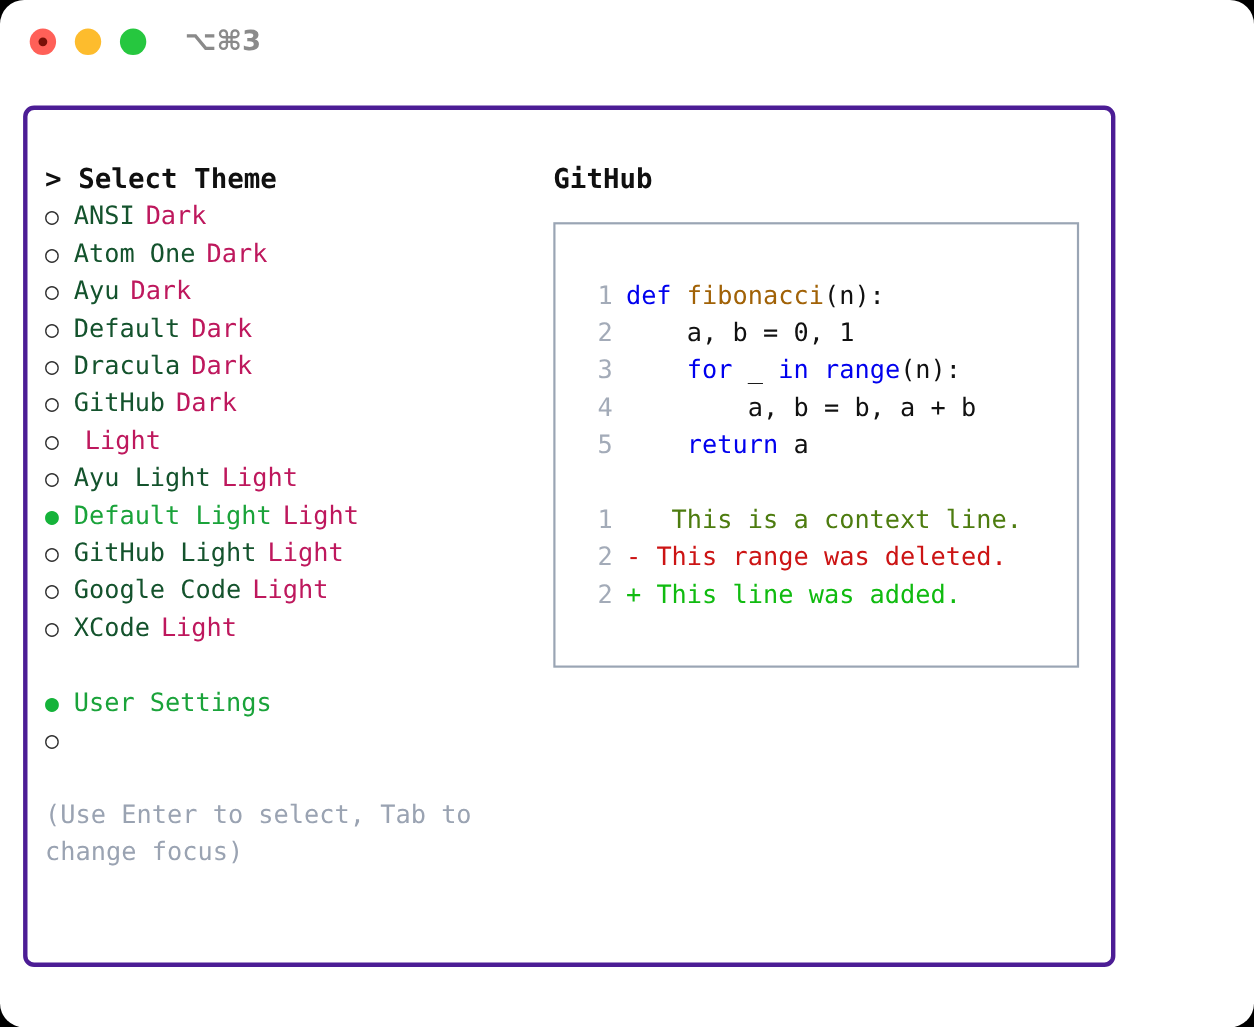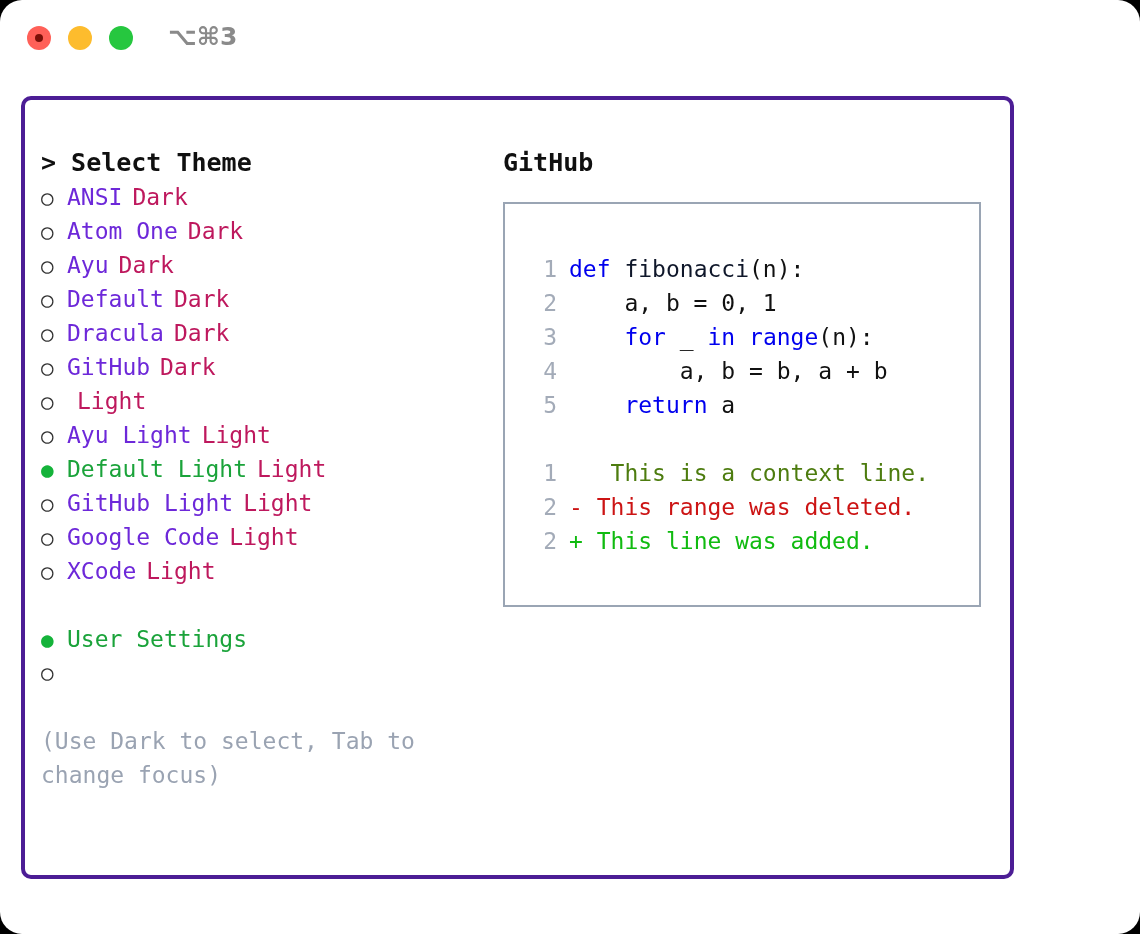--- a/index.html
+++ b/index.html
@@ -109,21 +109,21 @@
     font-size: 23px;
     white-space: pre;
   }
   .marker {
     display: inline-block;
     width: 26px;
     font-size: 21px;
     color: #333;
   }
   .marker.sel { color: #15b33a; }
-  .row-label { color: #6d28d9; }
+  .row-label { color: #14532d; }
   .row.selected .row-label { color: #1aa33a; }
   .badge {
     color: #be185d;
     margin-left: 10px;
   }
   .spacer-row { height: 34px; }
   .apply-title {
     font-size: 23px;
     color: #1b1b1b;
     line-height: 34px;
@@ -158,21 +158,21 @@
     white-space: pre;
   }
   .lineno {
     display: inline-block;
     width: 30px;
     text-align: right;
     color: #a3abb8;
     margin-right: 12px;
   }
   .tok-kw   { color: #0000ee; text-align: center; }
-  .tok-fn   { color: #0f172a; }
+  .tok-fn   { color: #a16207; }
   .tok-bi   { color: #0000ee; }
   .tok-txt  { color: #111111; }
   .diff-gap { height: 34px; }
   .diff-ctx { color: #4d7c0f; }
   .diff-del { color: #cc1414; }
   .diff-add { color: #10bb10; }
 </style>
 </head>
 <body>
 
@@ -274,21 +274,21 @@
       <div class="list">
         <div class="row selected">
           <span class="marker sel">●</span>
           <span class="row-label">User Settings</span>
         </div>
         <div class="row">
           <span class="marker">○</span>
         </div>
       </div>
 
-      <div class="hint">(Use Dark to select, Tab to change focus)</div>
+      <div class="hint">(Use Enter to select, Tab to change focus)</div>
 
     </div>
 
     <div class="col-right">
 
       <div class="section-header">GitHub</div>
 
       <div class="code-box">
 
         <div class="code-line">

